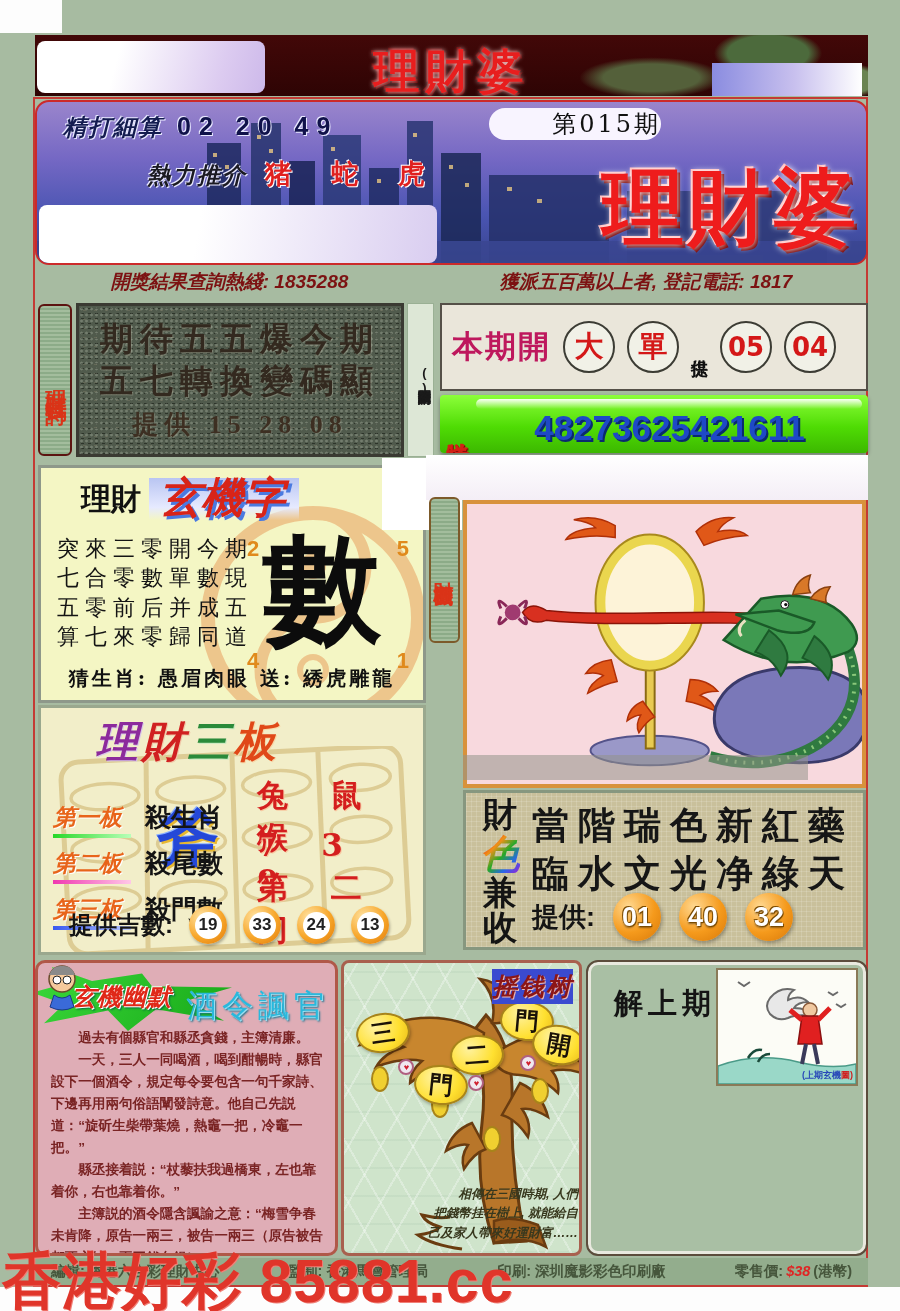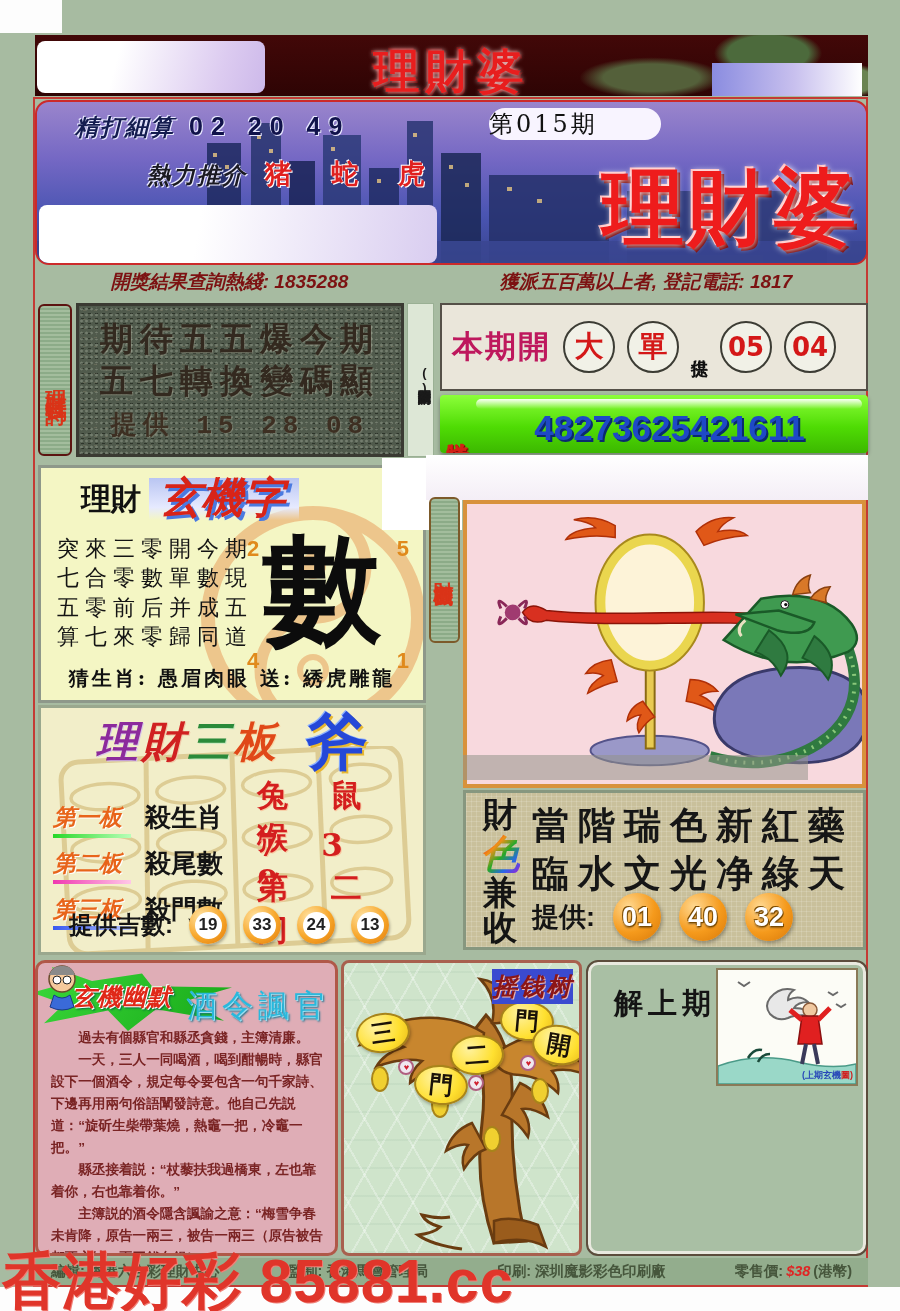--- a/index.html
+++ b/index.html
@@ -23,29 +23,29 @@
     text-shadow:0 0 5px #ffd9d9,2px 2px 0 #6a0404,-2px -2px 0 #6a0404;}
   .censor-a{left:37px;top:41px;width:228px;height:52px;border-radius:8px;
     background:linear-gradient(105deg,#ffffff 35%,#dccbf0 80%,#cdb9ea);z-index:4;}
   .censor-b{left:712px;top:63px;width:150px;height:33px;
     background:linear-gradient(90deg,#8a8ce0,#c8c0ee 55%,#ffffff);z-index:4;}
 
   
   .banner{left:35px;top:100px;width:833px;height:165px;border:2px solid #cc2a2a;border-radius:14px;
     background:linear-gradient(180deg,#9a85cc 0%,#7568c4 35%,#4a55b2 70%,#37448e 100%);overflow:hidden;}
   .skyline{left:0;bottom:0;width:100%;height:150px;opacity:.85;}
-  .banner-slogan{left:38px;top:10px;font-weight:bold;font-style:italic;font-size:23px;color:#141c50;
+  .banner-slogan{left:26px;top:10px;font-weight:bold;font-style:italic;font-size:23px;color:#141c50;
     text-shadow:1px 1px 0 #e8e8ff,-1px -1px 0 #e8e8ff;letter-spacing:2px;text-align:right;}
   .banner-slogan b{font-style:normal;font-size:25px;color:#10124a;letter-spacing:8px;margin-left:14px;}
   .banner-reco{left:110px;top:54px;font-weight:bold;font-style:italic;font-size:23px;color:#1a1a22;
     text-shadow:1px 1px 0 #e8e8ff,-1px -1px 0 #e8e8ff;letter-spacing:2px;}
   .banner-reco b{font-style:normal;color:#e02020;font-size:27px;letter-spacing:16px;margin-left:18px;
     text-shadow:1px 1px 0 #fff,-1px -1px 0 #fff;}
   .issue-pill{left:452px;top:6px;width:172px;height:32px;background:#f8f4ff;border-radius:17px;
-    text-align:left;line-height:32px;font-family:"DejaVu Serif",serif;font-size:24px;color:#111;letter-spacing:3px;}
+    text-align:right;line-height:32px;font-family:"DejaVu Serif",serif;font-size:24px;color:#111;letter-spacing:3px;}
   .banner-big-title{right:6px;top:52px;font-family:"DejaVu Serif",serif;font-size:82px;font-weight:bold;
     color:#ee1c1c;letter-spacing:4px;
     text-shadow:0 0 6px #ffffff,3px 3px 0 #7c0202,-2px -2px 0 #ffb9b9;}
   .censor-c{left:2px;top:103px;width:398px;height:58px;border-radius:8px;
     background:linear-gradient(100deg,#ffffff 40%,#d9cdf0);z-index:3;}
 
   
   .hotline{left:35px;top:269px;width:833px;display:flex;justify-content:space-around;
     font-weight:bold;font-size:19px;color:#7c1212;font-style:italic;}
 
@@ -59,21 +59,21 @@
   
   .scratch-box{left:76px;top:303px;width:328px;height:154px;border:3px solid #3a3a32;
     background:#505a4c;
     background-image:radial-gradient(rgba(220,230,210,.25) 1px,transparent 1.4px),
       radial-gradient(rgba(10,14,8,.5) 1px,transparent 1.3px),
       radial-gradient(rgba(160,150,120,.25) 1px,transparent 1.2px);
     background-size:5px 6px,7px 5px,11px 9px;
     display:flex;flex-direction:column;justify-content:center;align-items:center;}
   .scratch-line{font-family:"DejaVu Serif",serif;font-weight:bold;font-size:33px;color:#33291f;
     letter-spacing:7px;text-shadow:1px 1px 1px rgba(200,200,180,.35);line-height:1.25;}
-  .scratch-provide{margin-top:6px;font-family:Liberation Mono, monospace;font-weight:bold;font-size:26px;
+  .scratch-provide{margin-top:6px;font-family:Liberation Serif, serif;font-weight:bold;font-size:26px;
     color:#3d2f22;letter-spacing:6px;text-shadow:1px 1px 1px rgba(200,200,180,.3);}
   .scratch-note{left:407px;top:303px;width:27px;height:154px;writing-mode:vertical-rl;text-orientation:upright;
     background:#dde7d6;color:#1a1a1a;font-size:13px;font-weight:bold;text-align:center;border:1px solid #9ab094;}
 
   
   .kaiben{left:440px;top:303px;width:428px;height:88px;background:#eae6da;border:2px solid #555048;
     display:flex;align-items:center;padding-left:10px;gap:12px;}
   .kaiben-label{font-size:31px;font-weight:bold;color:#be185d;font-family:"DejaVu Serif",serif;letter-spacing:2px;}
   .ring{width:52px;height:52px;border:2px solid #3c3c34;border-radius:50%;background:#f1f1e7;
     display:flex;align-items:center;justify-content:center;flex:0 0 auto;}
@@ -114,21 +114,21 @@
   .tu-pink{left:463px;top:500px;width:403px;height:288px;border:4px solid #d8923c;background:#f8d9de;overflow:hidden;}
   .censor-d{left:382px;top:458px;width:80px;height:72px;background:#ffffff;z-index:5;}
   .censor-e{left:426px;top:455px;width:442px;height:45px;background:linear-gradient(180deg,#ffffff,#f4eef6);z-index:5;}
   .tu-tab{left:429px;top:497px;width:31px;height:146px;font-size:20px;letter-spacing:2px;z-index:6;
     border-color:#7c5a2a;}
   .tu-band{left:463px;top:755px;width:345px;height:25px;background:rgba(148,148,138,.55);z-index:4;}
 
   
   .sb-box{left:38px;top:705px;width:388px;height:250px;background:#f2eec9;border:3px solid #9aa88e;overflow:hidden;}
   .sb-abacus{left:10px;top:38px;opacity:.8;}
-  .sb-titlerow{left:55px;top:6px;display:flex;align-items:center;gap:26px;}
+  .sb-titlerow{left:55px;top:6px;display:flex;align-items:center;gap:40px;flex-direction:column;}
   .sb-title span{font-family:"DejaVu Serif",serif;font-size:42px;font-weight:bold;font-style:italic;letter-spacing:4px;}
   .sb-t0{color:#8c2a9c;text-shadow:1px 1px 0 #d8c8e8;}
   .sb-t1{color:#d02020;text-shadow:1px 1px 0 #f0c8a8;}
   .sb-t2{color:#2a8a3a;text-shadow:1px 1px 0 #c8e8c0;}
   .sb-t3{color:#e04818;text-shadow:1px 1px 0 #f8d8a8;}
   .sb-axe{font-family:"DejaVu Serif",serif;font-size:62px;font-weight:bold;color:#2448d8;line-height:.9;
     text-shadow:2px 2px 0 #e8b830,-1px -1px 0 #8ab0ff;}
   .sb-row{position:absolute;left:12px;width:364px;height:42px;display:flex;align-items:center;}
   .sb-board{width:92px;font-weight:bold;font-style:italic;font-size:23px;color:#e8641a;
     text-shadow:1px 1px 0 #fff;position:relative;}
@@ -501,20 +501,25 @@
       </div>
     <div class="pod" style="left:156px;top:38px;transform:rotate(5deg);" data-interactable="false">
         <span>門</span>
       </div>
     <div class="pod" style="left:188px;top:62px;transform:rotate(10deg);" data-interactable="false">
         <span>開</span>
       </div>
     <div class="pin" style="left:54px;top:96px;" data-interactable="false"></div>
     <div class="pin" style="left:124px;top:112px;" data-interactable="false"></div>
     <div class="pin" style="left:176px;top:92px;" data-interactable="false"></div>
+    <div class="tree-caption" data-interactable="false">
+      <div data-interactable="false">相傳在三國時期, 人們</div>
+      <div data-interactable="false">把錢幣挂在樹上, 就能給自</div>
+      <div data-interactable="false">己及家人帶來好運財富……</div>
+    </div>
   </div>
 
   <div class="abs jie" data-interactable="false">
     <div class="abs jie-title" data-interactable="false">解上期</div>
     <div class="abs jie-inset" data-interactable="false">
       <svg width="138" height="114" viewBox="0 0 138 114" data-interactable="false">
         <path d="M0 96 q40 -14 80 -4 q34 8 58 2 l0 20 l-138 0 z" fill="#9ad8c8" stroke="#4a9a88" stroke-width="1.5"></path>
         <g stroke="#6a6a6a" stroke-width="2" fill="none">
           <path d="M52 28 q10 -12 24 -8 q-6 4 -6 10 q12 -6 20 2 q-10 0 -14 6 q14 0 18 8 q-16 -2 -24 2 q-10 4 -18 -4 q-6 -8 0 -16" fill="#e8e8e8"></path>
           <path d="M20 12 l6 4 l6 -4 M110 22 l5 3 l5 -3 M118 34 l5 3 l5 -3"></path>

